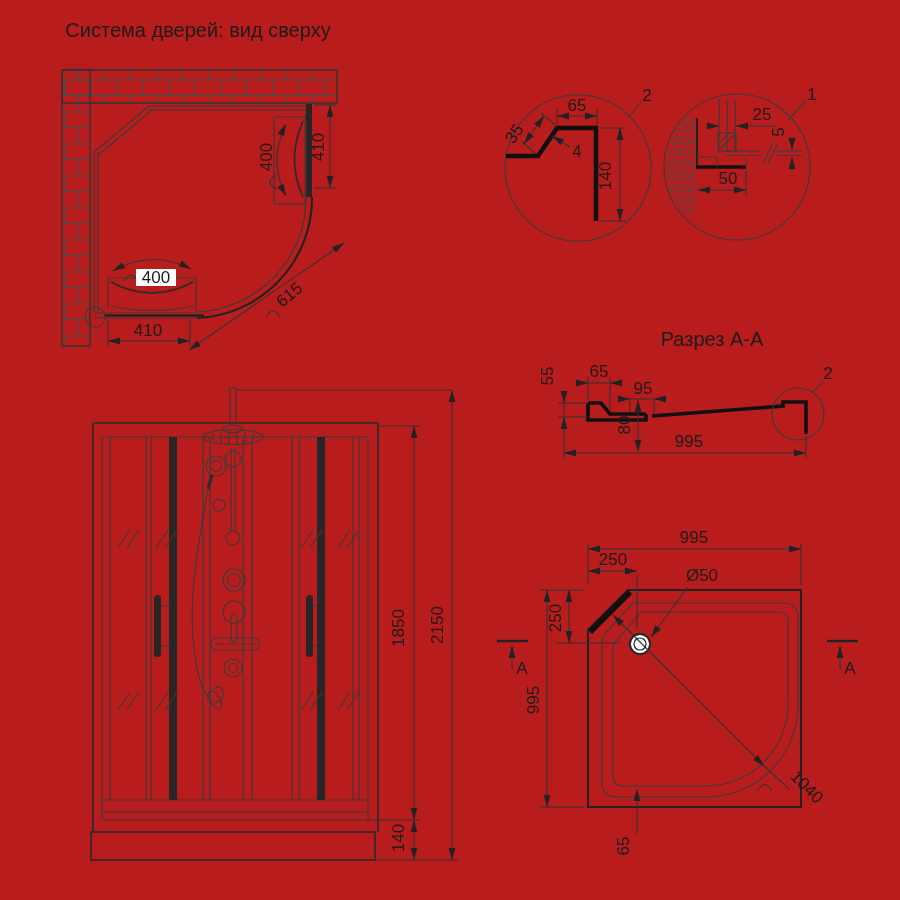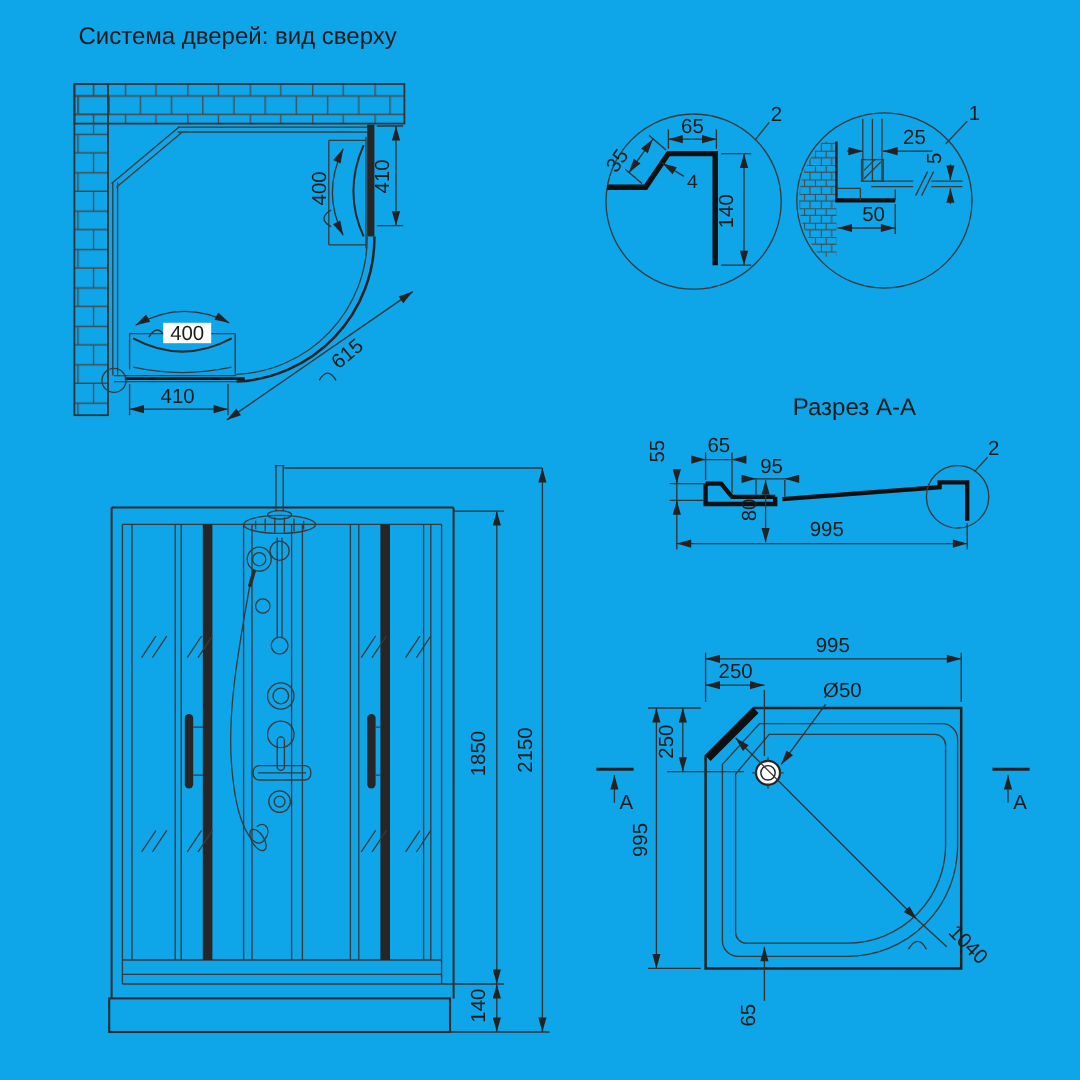--- a/index.html
+++ b/index.html
@@ -1,16 +1,16 @@
 <!DOCTYPE html>
 <html><head>
 <meta charset="utf-8">
 <style>
   html,body { margin:0; padding:0; background:#ffffff; }
-  #stage { width:900px; height:900px; position:relative; background:#0ea5e9; }
+  #stage { width:900px; height:900px; position:relative; background:#b91c1c; }
   svg { font-family:"Liberation Sans", sans-serif; }
   .t     { fill:#1c1c1c; font-size:17px; text-anchor:middle; }
   .title { fill:#1c1c1c; font-size:20px; text-anchor:middle; }
   .small { fill:#1c1c1c; font-size:16px; text-anchor:middle; }
   .thin  { stroke:#3a3a3a; stroke-width:1.1; fill:none; }
   .dim   { stroke:#333333; stroke-width:1.1; fill:none; }
   .med   { stroke:#2b2b2b; stroke-width:1.7; fill:none; }
   .w2    { stroke:#222222; stroke-width:2.1; fill:none; }
   .thick { stroke:#101010; stroke-width:3.6; fill:none; stroke-linejoin:miter; }
   .thick45{ stroke:#101010; stroke-width:4.5; fill:none; stroke-linejoin:miter; }

